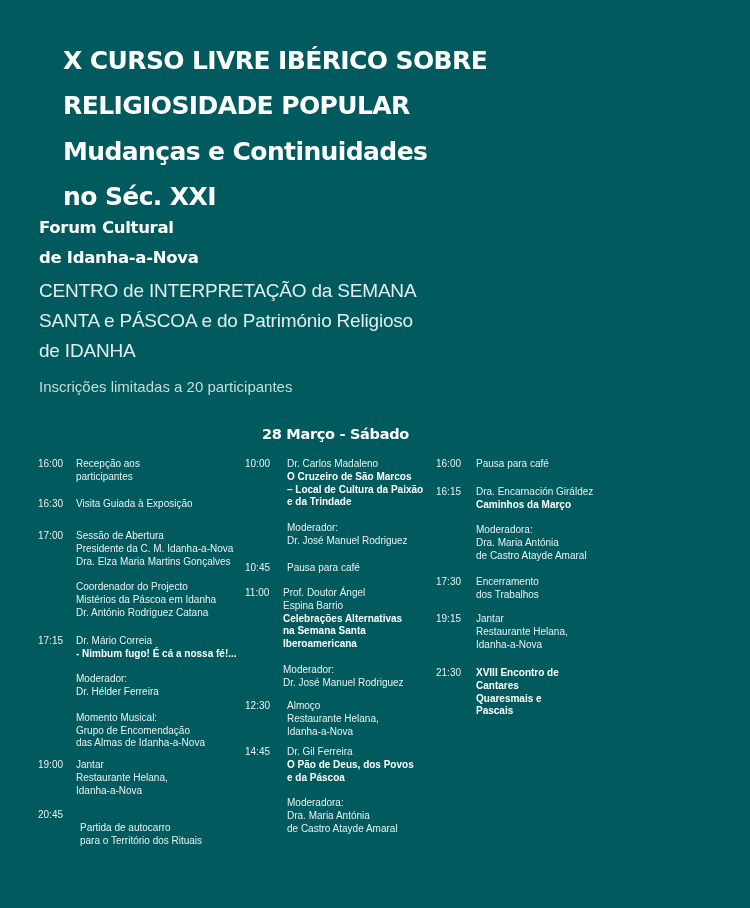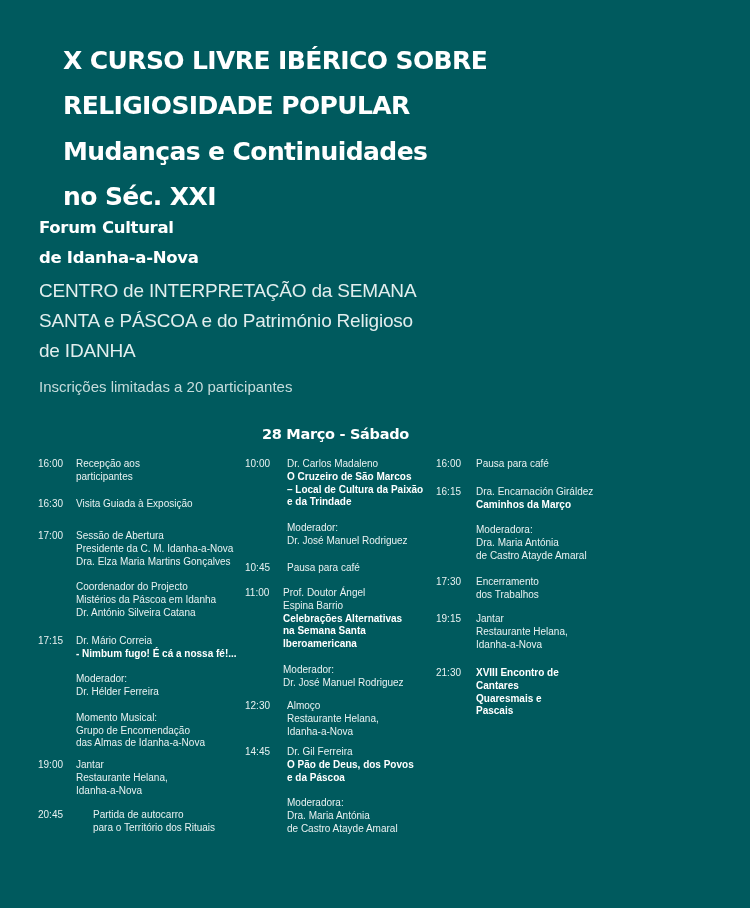--- a/index.html
+++ b/index.html
@@ -100,21 +100,21 @@
       </div>
       <div class="ev" style="left: 38px; top: 530px;">
         <span class="time">17:00</span>
         <div class="body" style="left: 38px;">
           <span class="ln">Sessão de Abertura</span>
           <span class="ln">Presidente da C. M. Idanha-a-Nova</span>
           <span class="ln">Dra. Elza Maria Martins Gonçalves</span>
           <span class="gap"></span>
           <span class="ln">Coordenador do Projecto</span>
           <span class="ln">Mistérios da Páscoa em Idanha</span>
-          <span class="ln">Dr. António Silveira Catana</span>
+          <span class="ln">Dr. António Rodriguez Catana</span>
         </div>
       </div>
       <div class="ev" style="left: 38px; top: 635px;">
         <span class="time">17:15</span>
         <div class="body" style="left: 38px;">
           <span class="ln">Dr. Mário Correia</span>
           <span class="ln b">- Nimbum fugo! É cá a nossa fé!...</span>
           <span class="gap"></span>
           <span class="ln">Moderador:</span>
           <span class="ln">Dr. Hélder Ferreira</span>
@@ -127,21 +127,21 @@
       <div class="ev" style="left: 38px; top: 759px;">
         <span class="time">19:00</span>
         <div class="body" style="left: 38px;">
           <span class="ln">Jantar</span>
           <span class="ln">Restaurante Helana,</span>
           <span class="ln">Idanha-a-Nova</span>
         </div>
       </div>
       <div class="ev" style="left: 38px; top: 809px;">
         <span class="time">20:45</span>
-        <div class="body" style="left: 55px;">
+        <div class="body" style="left: 42px; margin-top: 13px;">
           <span class="ln">Partida de autocarro</span>
           <span class="ln">para o Território dos Rituais</span>
         </div>
       </div>
     </div>
   <div id="col1">
       <div class="ev" style="left: 245px; top: 458px;">
         <span class="time">10:00</span>
         <div class="body" style="left: 42px;">
           <span class="ln">Dr. Carlos Madaleno</span>

